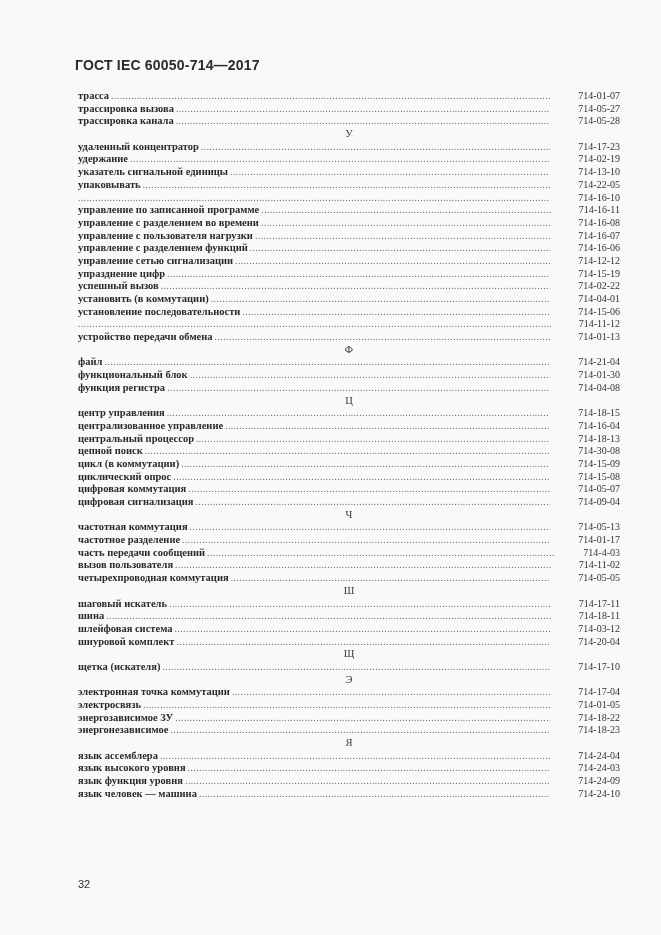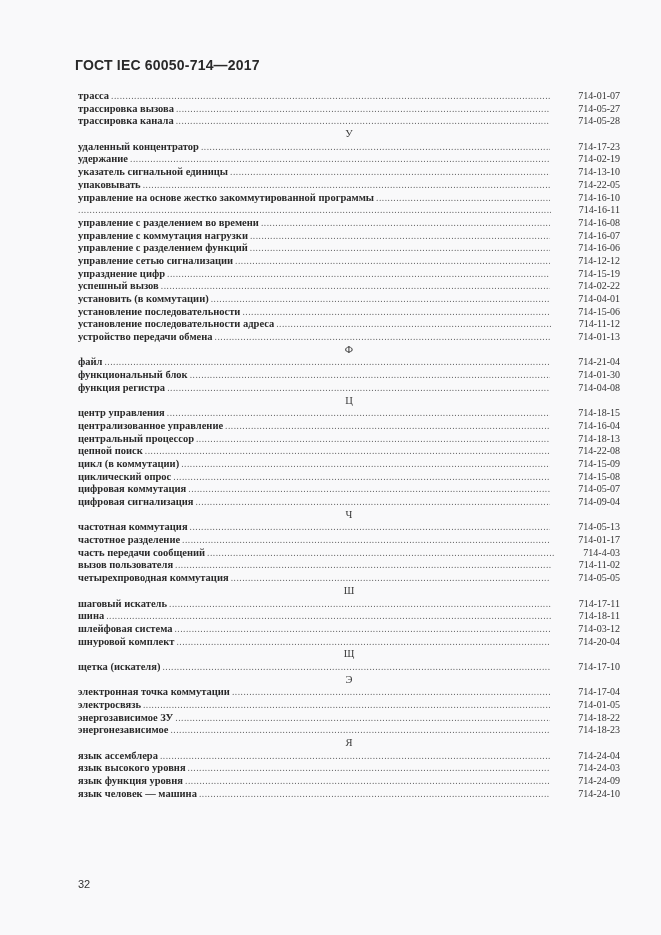--- a/index.html
+++ b/index.html
@@ -113,35 +113,35 @@
       <span class="index-term">указатель сигнальной единицы</span>
       <span class="index-leader">................................................................................................................................................................................................................................................................................................................................................................................................................</span>
       <span class="index-code">714-13-10</span>
     </div>
     <div class="index-row">
       <span class="index-term">упаковывать</span>
       <span class="index-leader">................................................................................................................................................................................................................................................................................................................................................................................................................</span>
       <span class="index-code">714-22-05</span>
     </div>
     <div class="index-row">
-      <span class="index-term">управление на основе жестко закоммутированной программы</span>
       <span class="index-leader">................................................................................................................................................................................................................................................................................................................................................................................................................</span>
       <span class="index-code">714-16-10</span>
     </div>
     <div class="index-row">
+      <span class="index-term">управление по записанной программе</span>
       <span class="index-leader">................................................................................................................................................................................................................................................................................................................................................................................................................</span>
       <span class="index-code">714-16-11</span>
     </div>
     <div class="index-row">
       <span class="index-term">управление с разделением во времени</span>
       <span class="index-leader">................................................................................................................................................................................................................................................................................................................................................................................................................</span>
       <span class="index-code">714-16-08</span>
     </div>
     <div class="index-row">
-      <span class="index-term">управление с коммутация нагрузки</span>
+      <span class="index-term">управление с пользователя нагрузки</span>
       <span class="index-leader">................................................................................................................................................................................................................................................................................................................................................................................................................</span>
       <span class="index-code">714-16-07</span>
     </div>
     <div class="index-row">
       <span class="index-term">управление с разделением функций</span>
       <span class="index-leader">................................................................................................................................................................................................................................................................................................................................................................................................................</span>
       <span class="index-code">714-16-06</span>
     </div>
     <div class="index-row">
       <span class="index-term">управление сетью сигнализации</span>
@@ -162,21 +162,20 @@
       <span class="index-term">установить (в коммутации)</span>
       <span class="index-leader">................................................................................................................................................................................................................................................................................................................................................................................................................</span>
       <span class="index-code">714-04-01</span>
     </div>
     <div class="index-row">
       <span class="index-term">установление последовательности</span>
       <span class="index-leader">................................................................................................................................................................................................................................................................................................................................................................................................................</span>
       <span class="index-code">714-15-06</span>
     </div>
     <div class="index-row">
-      <span class="index-term">установление последовательности адреса</span>
       <span class="index-leader">................................................................................................................................................................................................................................................................................................................................................................................................................</span>
       <span class="index-code">714-11-12</span>
     </div>
     <div class="index-row">
       <span class="index-term">устройство передачи обмена</span>
       <span class="index-leader">................................................................................................................................................................................................................................................................................................................................................................................................................</span>
       <span class="index-code">714-01-13</span>
     </div>
     <div class="section-letter-row">Ф</div>
     <div class="index-row">
@@ -206,21 +205,21 @@
       <span class="index-code">714-16-04</span>
     </div>
     <div class="index-row">
       <span class="index-term">центральный процессор</span>
       <span class="index-leader">................................................................................................................................................................................................................................................................................................................................................................................................................</span>
       <span class="index-code">714-18-13</span>
     </div>
     <div class="index-row">
       <span class="index-term">цепной поиск</span>
       <span class="index-leader">................................................................................................................................................................................................................................................................................................................................................................................................................</span>
-      <span class="index-code">714-22-08</span>
+      <span class="index-code">714-30-08</span>
     </div>
     <div class="index-row">
       <span class="index-term">цикл (в коммутации)</span>
       <span class="index-leader">................................................................................................................................................................................................................................................................................................................................................................................................................</span>
       <span class="index-code">714-15-09</span>
     </div>
     <div class="index-row">
       <span class="index-term">циклический опрос</span>
       <span class="index-leader">................................................................................................................................................................................................................................................................................................................................................................................................................</span>
       <span class="index-code">714-15-08</span>

